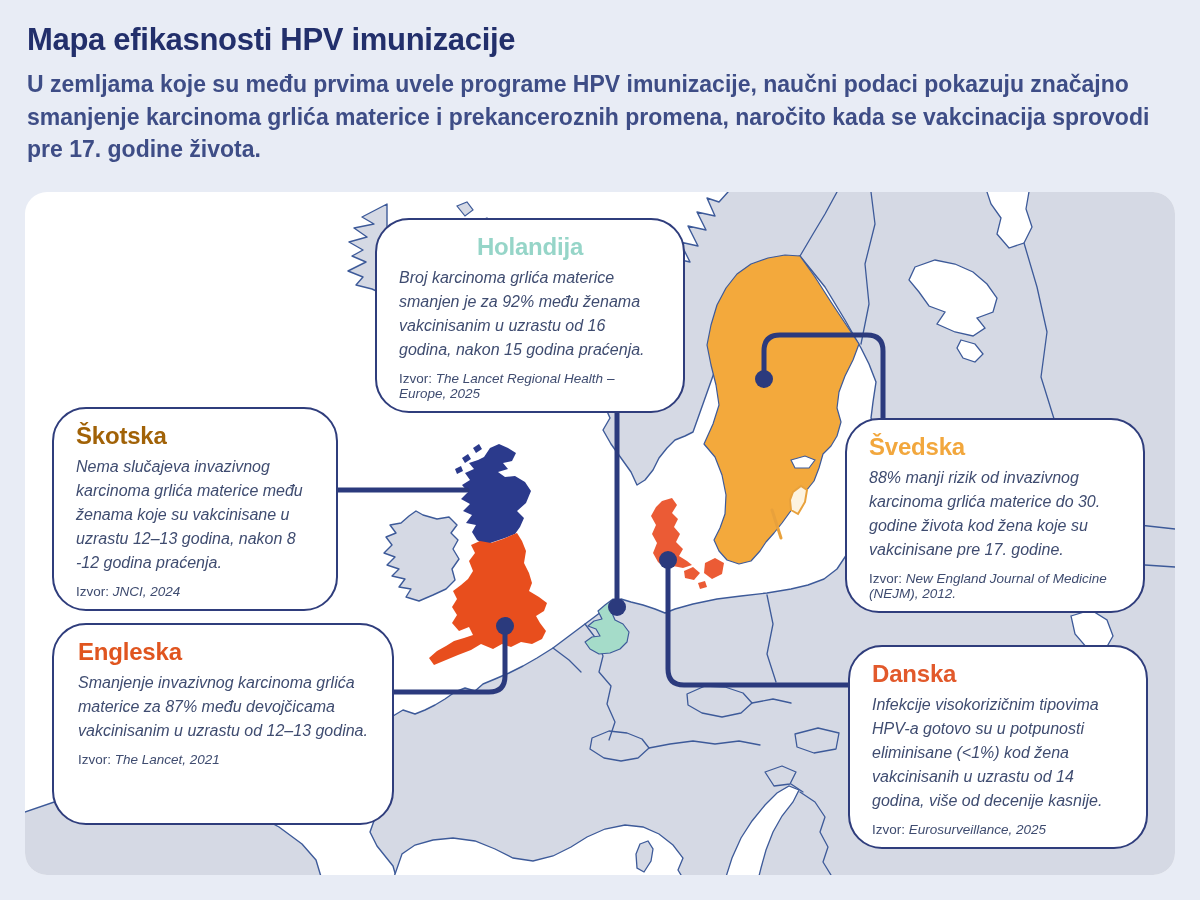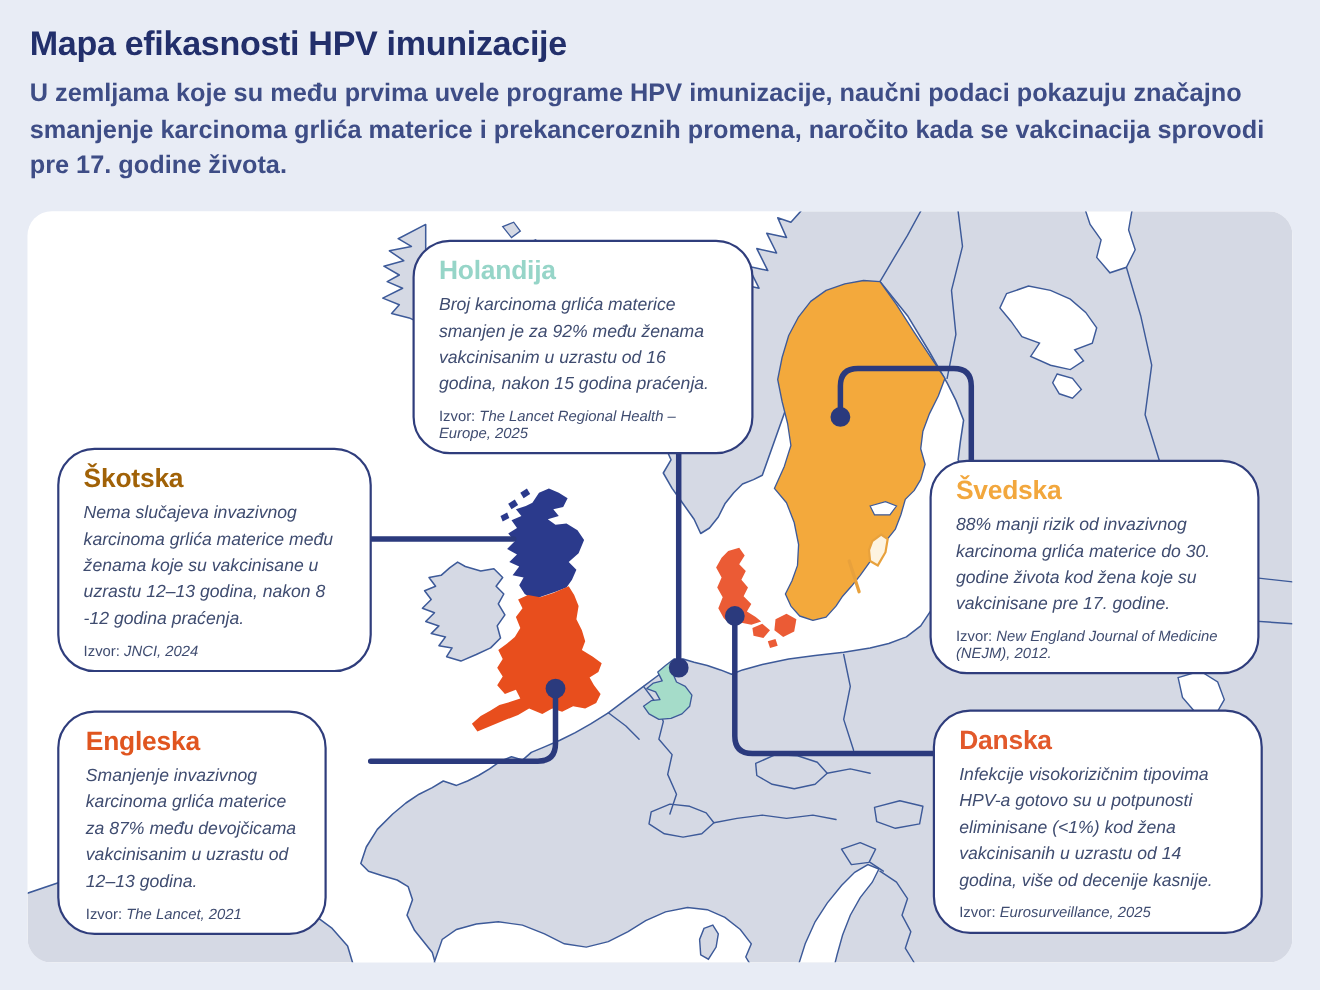--- a/index.html
+++ b/index.html
@@ -23,21 +23,21 @@
   .callout{
     position:absolute;background:#FFFFFF;border:2.5px solid #2F3D7C;border-radius:34px;
     padding:13px 22px 10px 22px;box-sizing:border-box;z-index:5;
   }
   .co-title{font-size:24px;font-weight:bold;margin:0 0 5px 0;letter-spacing:-0.2px;}
   .co-body{font-size:16px;line-height:1.5;color:#3F4C70;margin:0;font-style:italic;}
   .co-src{font-size:13.5px;color:#3F4C70;margin-top:9px;}
   .co-src .it{font-style:italic;margin-top:25px;}
   .co-holandija{left:375px;top:218px;width:310px;min-height:175px;}
   .co-skotska{left:52px;top:407px;width:286px;min-height:202px;}
-  .co-engleska{left:52px;top:646px;width:245px;min-height:202px;padding-left:24px;}
+  .co-engleska{left:52px;top:623px;width:342px;min-height:202px;padding-left:24px;}
   .co-svedska{left:845px;top:418px;width:300px;min-height:194px;}
   .co-danska{left:848px;top:645px;width:300px;min-height:193px;}
 </style>
 </head>
 <body>
 
 <div class="header">
   <h1 class="page-title">Mapa efikasnosti HPV imunizacije</h1>
   <p class="page-subtitle">U zemljama koje su među prvima uvele programe HPV imunizacije, naučni podaci pokazuju značajno smanjenje karcinoma grlića materice i prekanceroznih promena, naročito kada se vakcinacija sprovodi pre 17. godine života.</p>
 </div>
@@ -119,21 +119,21 @@
   <g fill="#2B3A7D">
     <circle cx="480" cy="434" r="9"></circle>
     <circle cx="592" cy="415" r="9"></circle>
     <circle cx="643" cy="368" r="9"></circle>
     <circle cx="739" cy="187" r="9"></circle>
   </g>
 </svg>
 </div>
 
 <div class="callout co-holandija">
-  <div class="co-title" style="color: rgb(150, 213, 200);">Holandija</div>
+  <div class="co-title" style="color: rgb(150, 213, 200); text-align: center;">Holandija</div>
   <p class="co-body">Broj karcinoma grlića materice smanjen je za 92% među ženama vakcinisanim u uzrastu od 16 godina, nakon 15 godina praćenja.</p>
   <div class="co-src"><span>Izvor: </span><span class="it">The Lancet Regional Health – Europe, 2025</span></div>
 </div>
 
 <div class="callout co-skotska">
   <div class="co-title" style="color: #a16207;">Škotska</div>
   <p class="co-body">Nema slučajeva invazivnog karcinoma grlića materice među ženama koje su vakcinisane u uzrastu 12–13 godina, nakon 8 -12 godina praćenja.</p>
   <div class="co-src"><span>Izvor: </span><span class="it">JNCI, 2024</span></div>
 </div>
 

